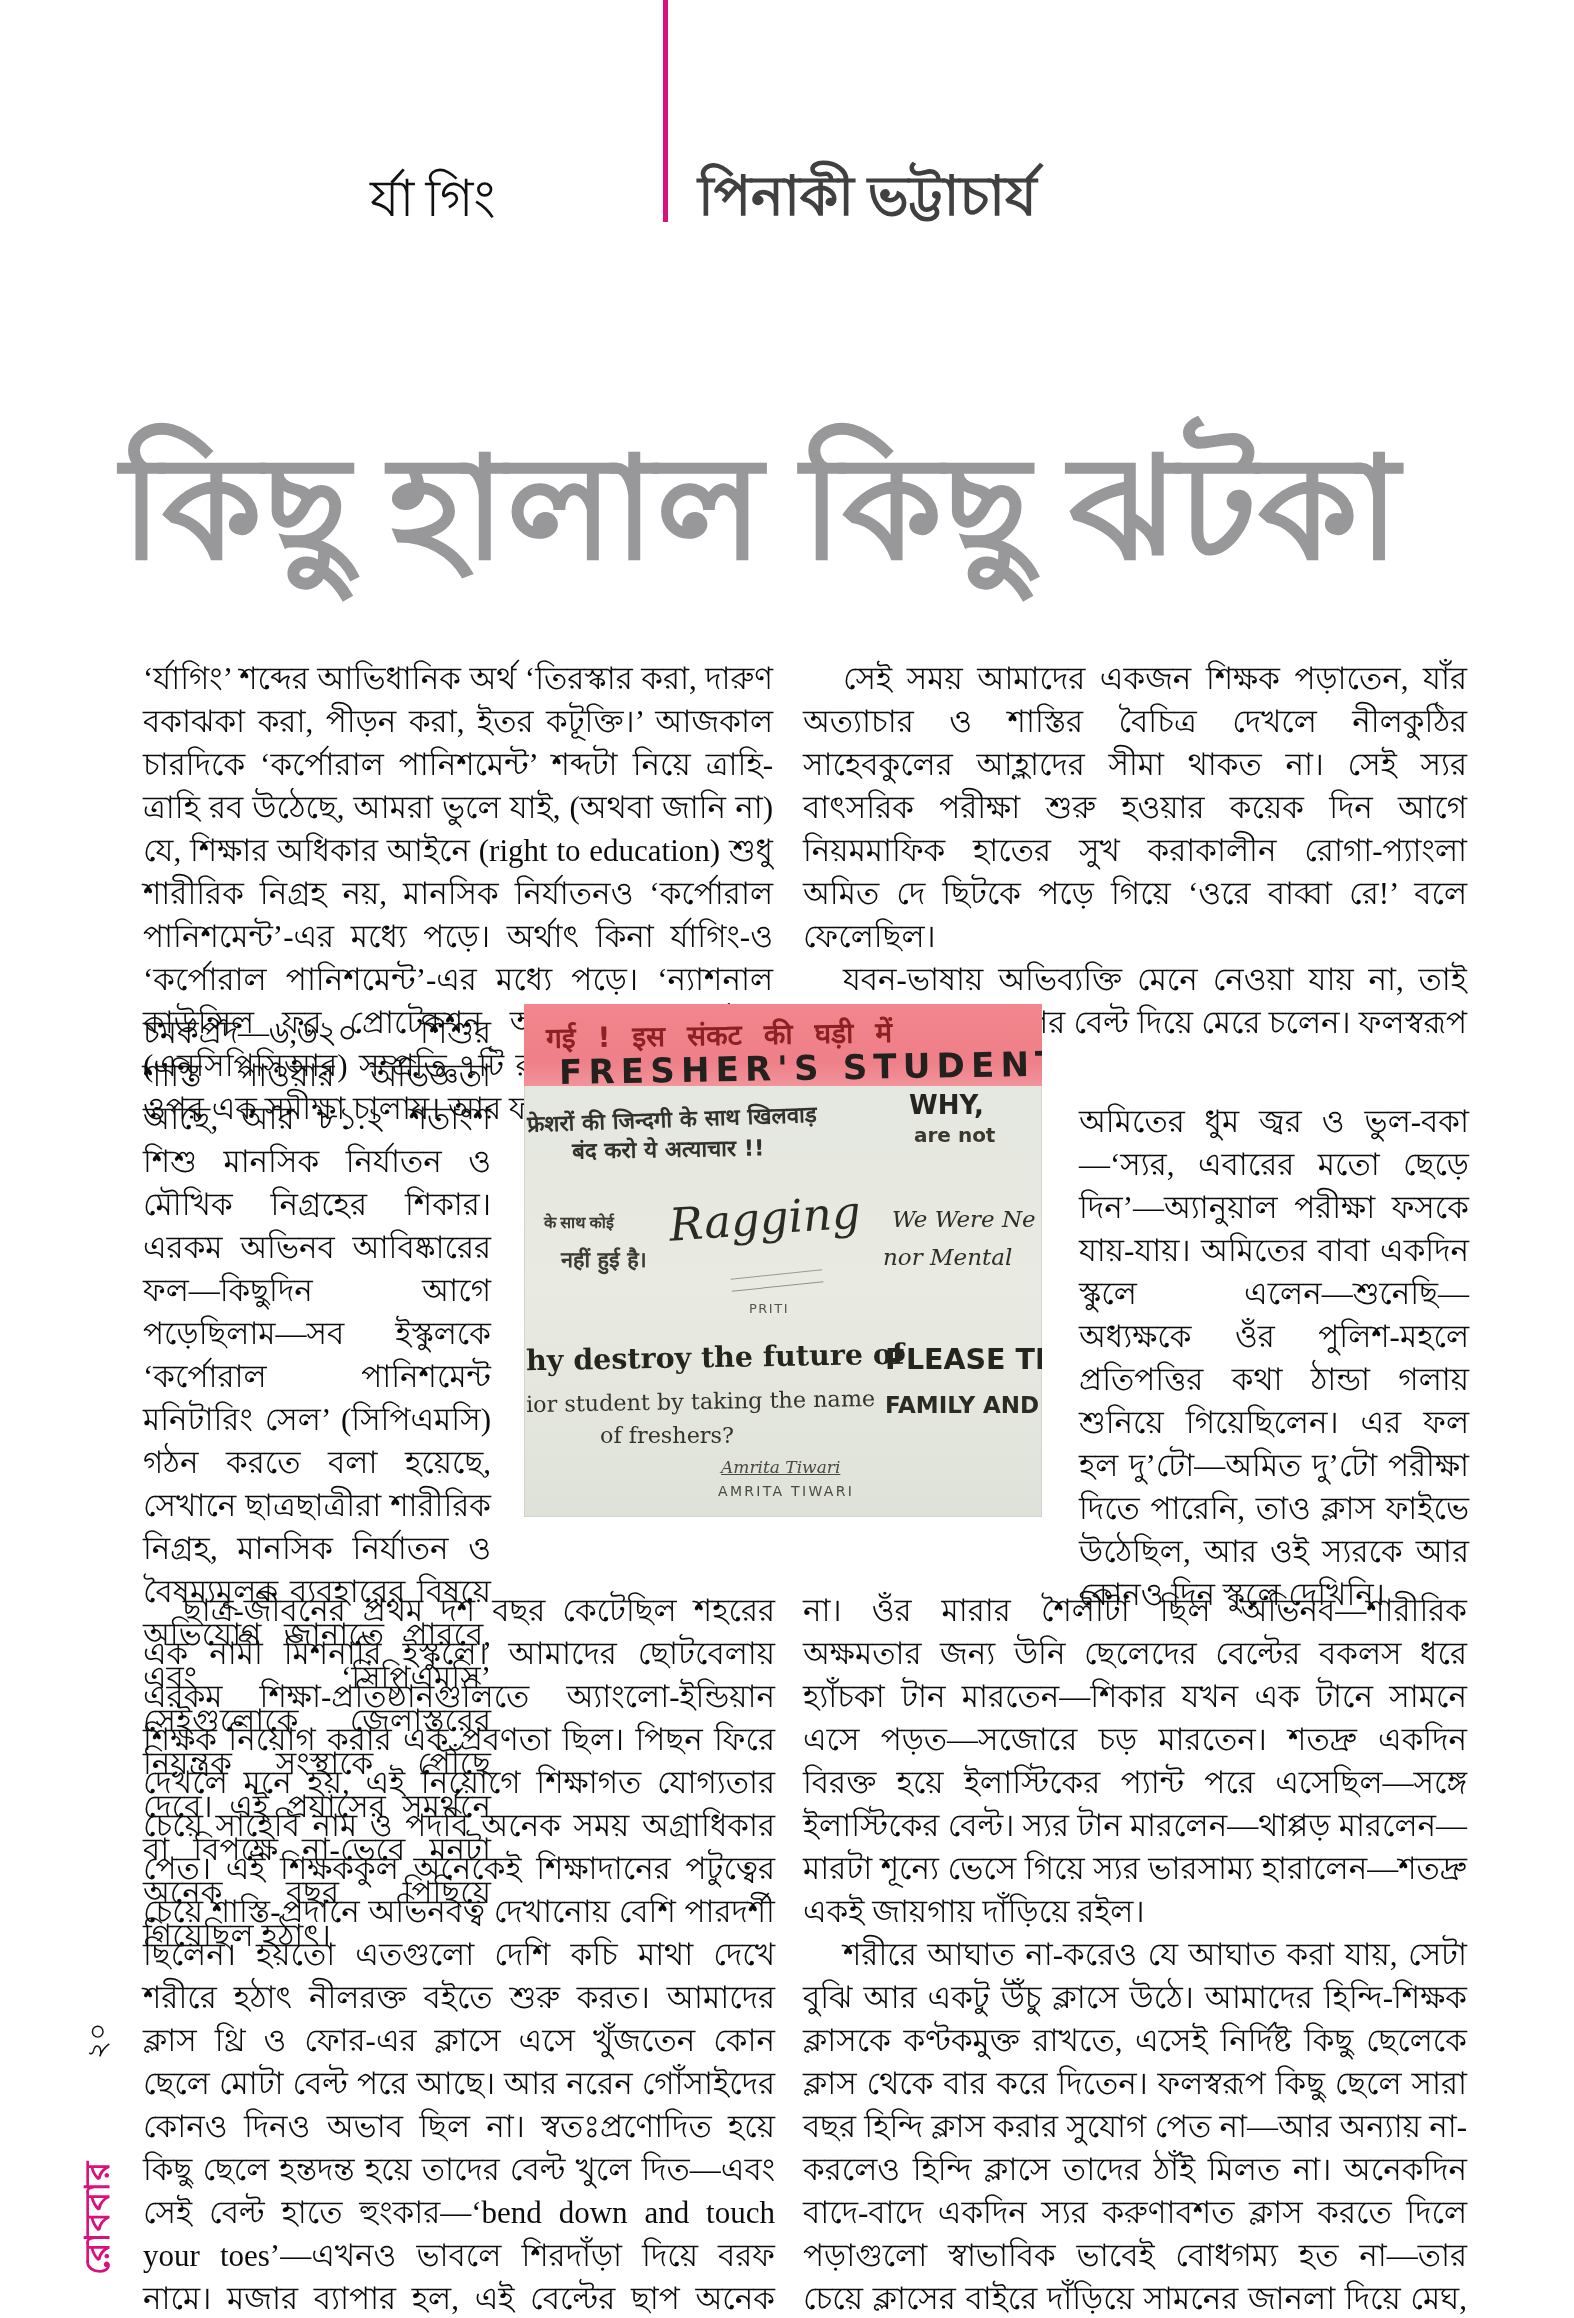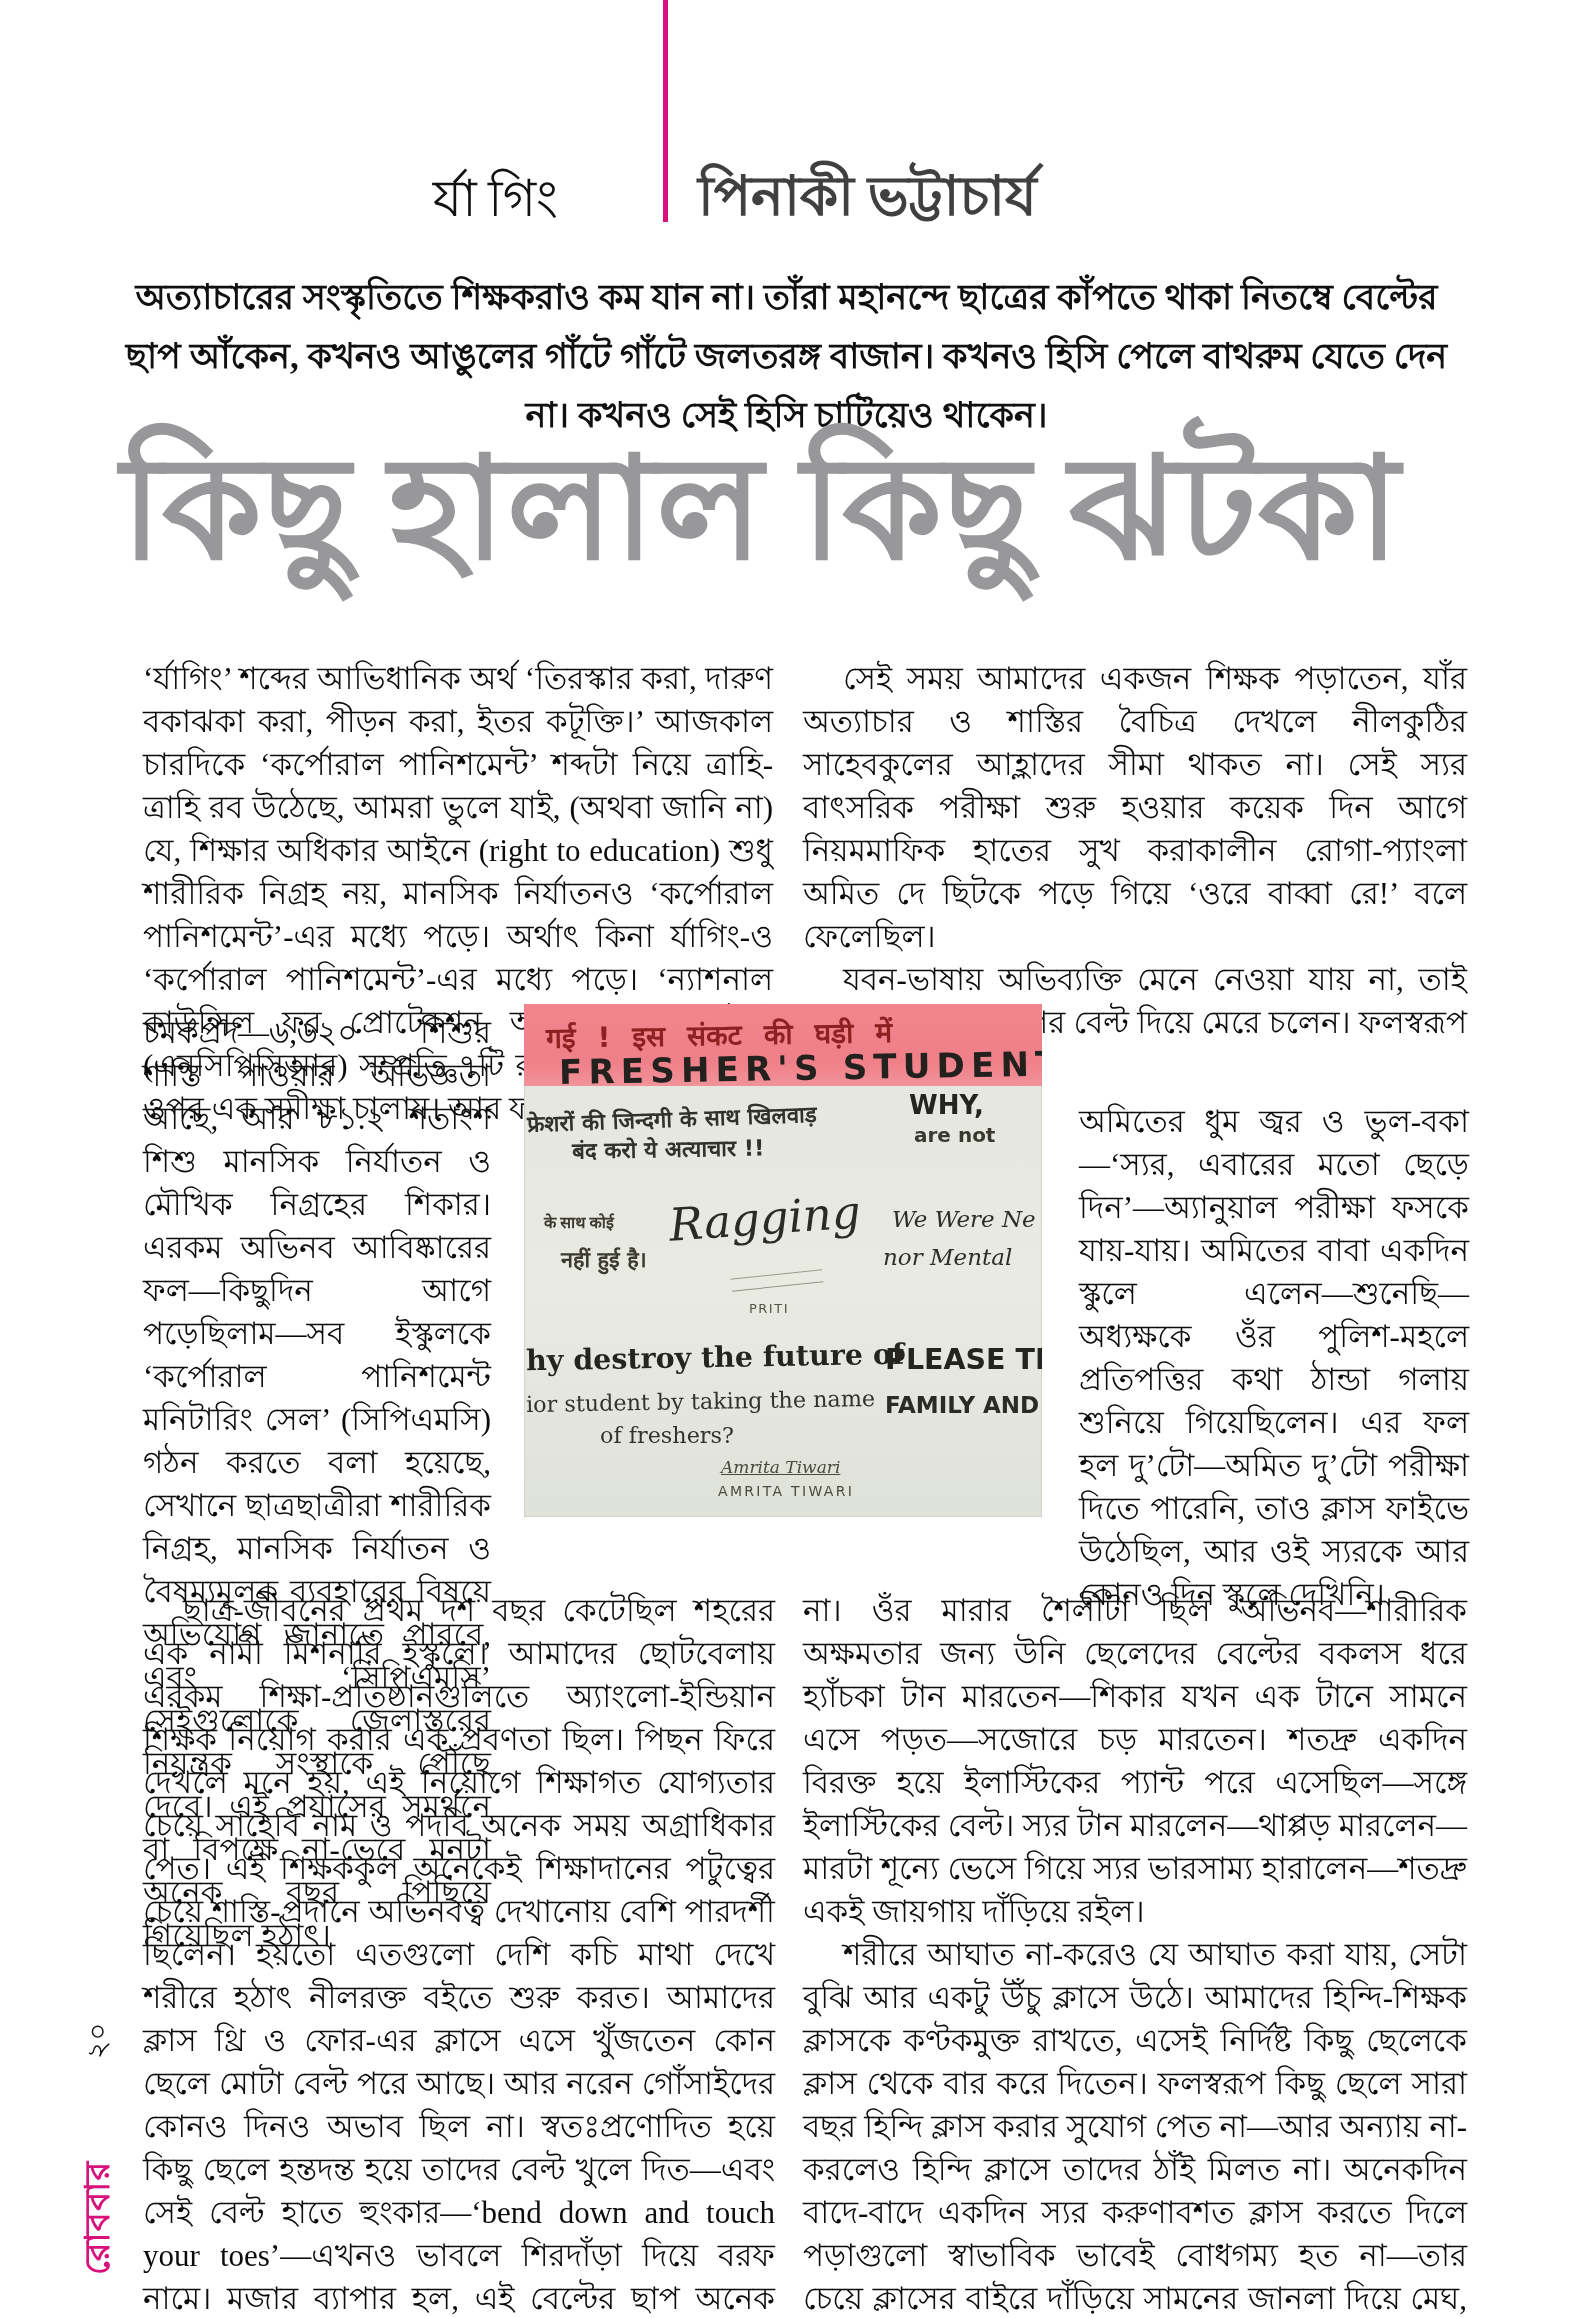--- a/index.html
+++ b/index.html
@@ -7,21 +7,21 @@
     position:relative;
     width:1574px;height:2319px;
     background:#ffffff;
     font-family:"Liberation Serif", serif;
     overflow:hidden;
   }
   
   .rule{position:absolute;left:663px;top:0;width:4.6px;height:222px;background:#d9117c;}
   .section-label{
     position:absolute;left:370px;top:160px;width:262px;
-    text-align:center;font-size:51px;color:#111;letter-spacing:0.22em;
+    text-align:left;font-size:51px;color:#111;letter-spacing:0.22em;
     font-family:"Liberation Serif", serif;
   }
   .byline{
     position:absolute;left:698px;top:154px;width:616px;
     font-size:55px;color:#404040;font-weight:600;
   }
   
   .standfirst{
     position:absolute;left:116px;top:268px;width:1341px;
     font-size:35px;line-height:59px;font-weight:bold;color:#101010;
@@ -94,21 +94,20 @@
 </style>
 </head>
 <body>
 
 <div id="page">
 
   <div class="rule"></div>
   <div class="section-label">র্যাগিং</div>
   <div class="byline">পিনাকী ভট্টাচার্য</div>
 
-  <div class="standfirst">অত্যাচারের সংস্কৃতিতে শিক্ষকরাও কম যান না। তাঁরা মহানন্দে ছাত্রের কাঁপতে থাকা নিতম্বে বেল্টের ছাপ আঁকেন, কখনও আঙুলের গাঁটে গাঁটে জলতরঙ্গ বাজান। কখনও হিসি পেলে বাথরুম যেতে দেন না। কখনও সেই হিসি চাটিয়েও থাকেন।</div>
 
   <div class="headline">কিছু হালাল কিছু ঝটকা</div>
 
   <div class="body-block" id="lb1">
     <p>‘র্যাগিং’ শব্দের আভিধানিক অর্থ ‘তিরস্কার করা, দারুণ বকাঝকা করা, পীড়ন করা, ইতর কটূক্তি।’ আজকাল চারদিকে ‘কর্পোরাল পানিশমেন্ট’ শব্দটা নিয়ে ত্রাহি-ত্রাহি রব উঠেছে, আমরা ভুলে যাই, (অথবা জানি না) যে, শিক্ষার অধিকার আইনে (right to education) শুধু শারীরিক নিগ্রহ নয়, মানসিক নির্যাতনও ‘কর্পোরাল পানিশমেন্ট’-এর মধ্যে পড়ে। অর্থাৎ কিনা র্যাগিং-ও ‘কর্পোরাল পানিশমেন্ট’-এর মধ্যে পড়ে। ‘ন্যাশনাল কাউন্সিল ফর প্রোটেকশন অফ চাইল্ড রাইটস’ (এনসিপিসিআর) সম্প্রতি ৭টি রাজ্যে ৬,৬৩২ শিশুর ওপর এক সমীক্ষা চালায়। আর ফল</p>
   </div>
   <div class="body-block" id="lb2">
     <p>চমকপ্রদ—৬,৬২০ শিশুর শাস্তি পাওয়ার অভিজ্ঞতা আছে, আর ৮১.২ শতাংশ শিশু মানসিক নির্যাতন ও মৌখিক নিগ্রহের শিকার। এরকম অভিনব আবিষ্কারের ফল—কিছুদিন আগে পড়েছিলাম—সব ইস্কুলকে ‘কর্পোরাল পানিশমেন্ট মনিটারিং সেল’ (সিপিএমসি) গঠন করতে বলা হয়েছে, সেখানে ছাত্রছাত্রীরা শারীরিক নিগ্রহ, মানসিক নির্যাতন ও বৈষম্যমূলক ব্যবহারের বিষয়ে অভিযোগ জানাতে পারবে, এবং ‘সিপিএমসি’ সেইগুলোকে জেলাস্তরের নিয়ন্ত্রক সংস্থাকে পৌঁছে দেবে। এই প্রয়াসের সমর্থনে বা বিপক্ষে না-ভেবে মনটা অনেক বছর পিছিয়ে গিয়েছিল হঠাৎ।</p>
   </div>
   <div class="body-block" id="lb3">

